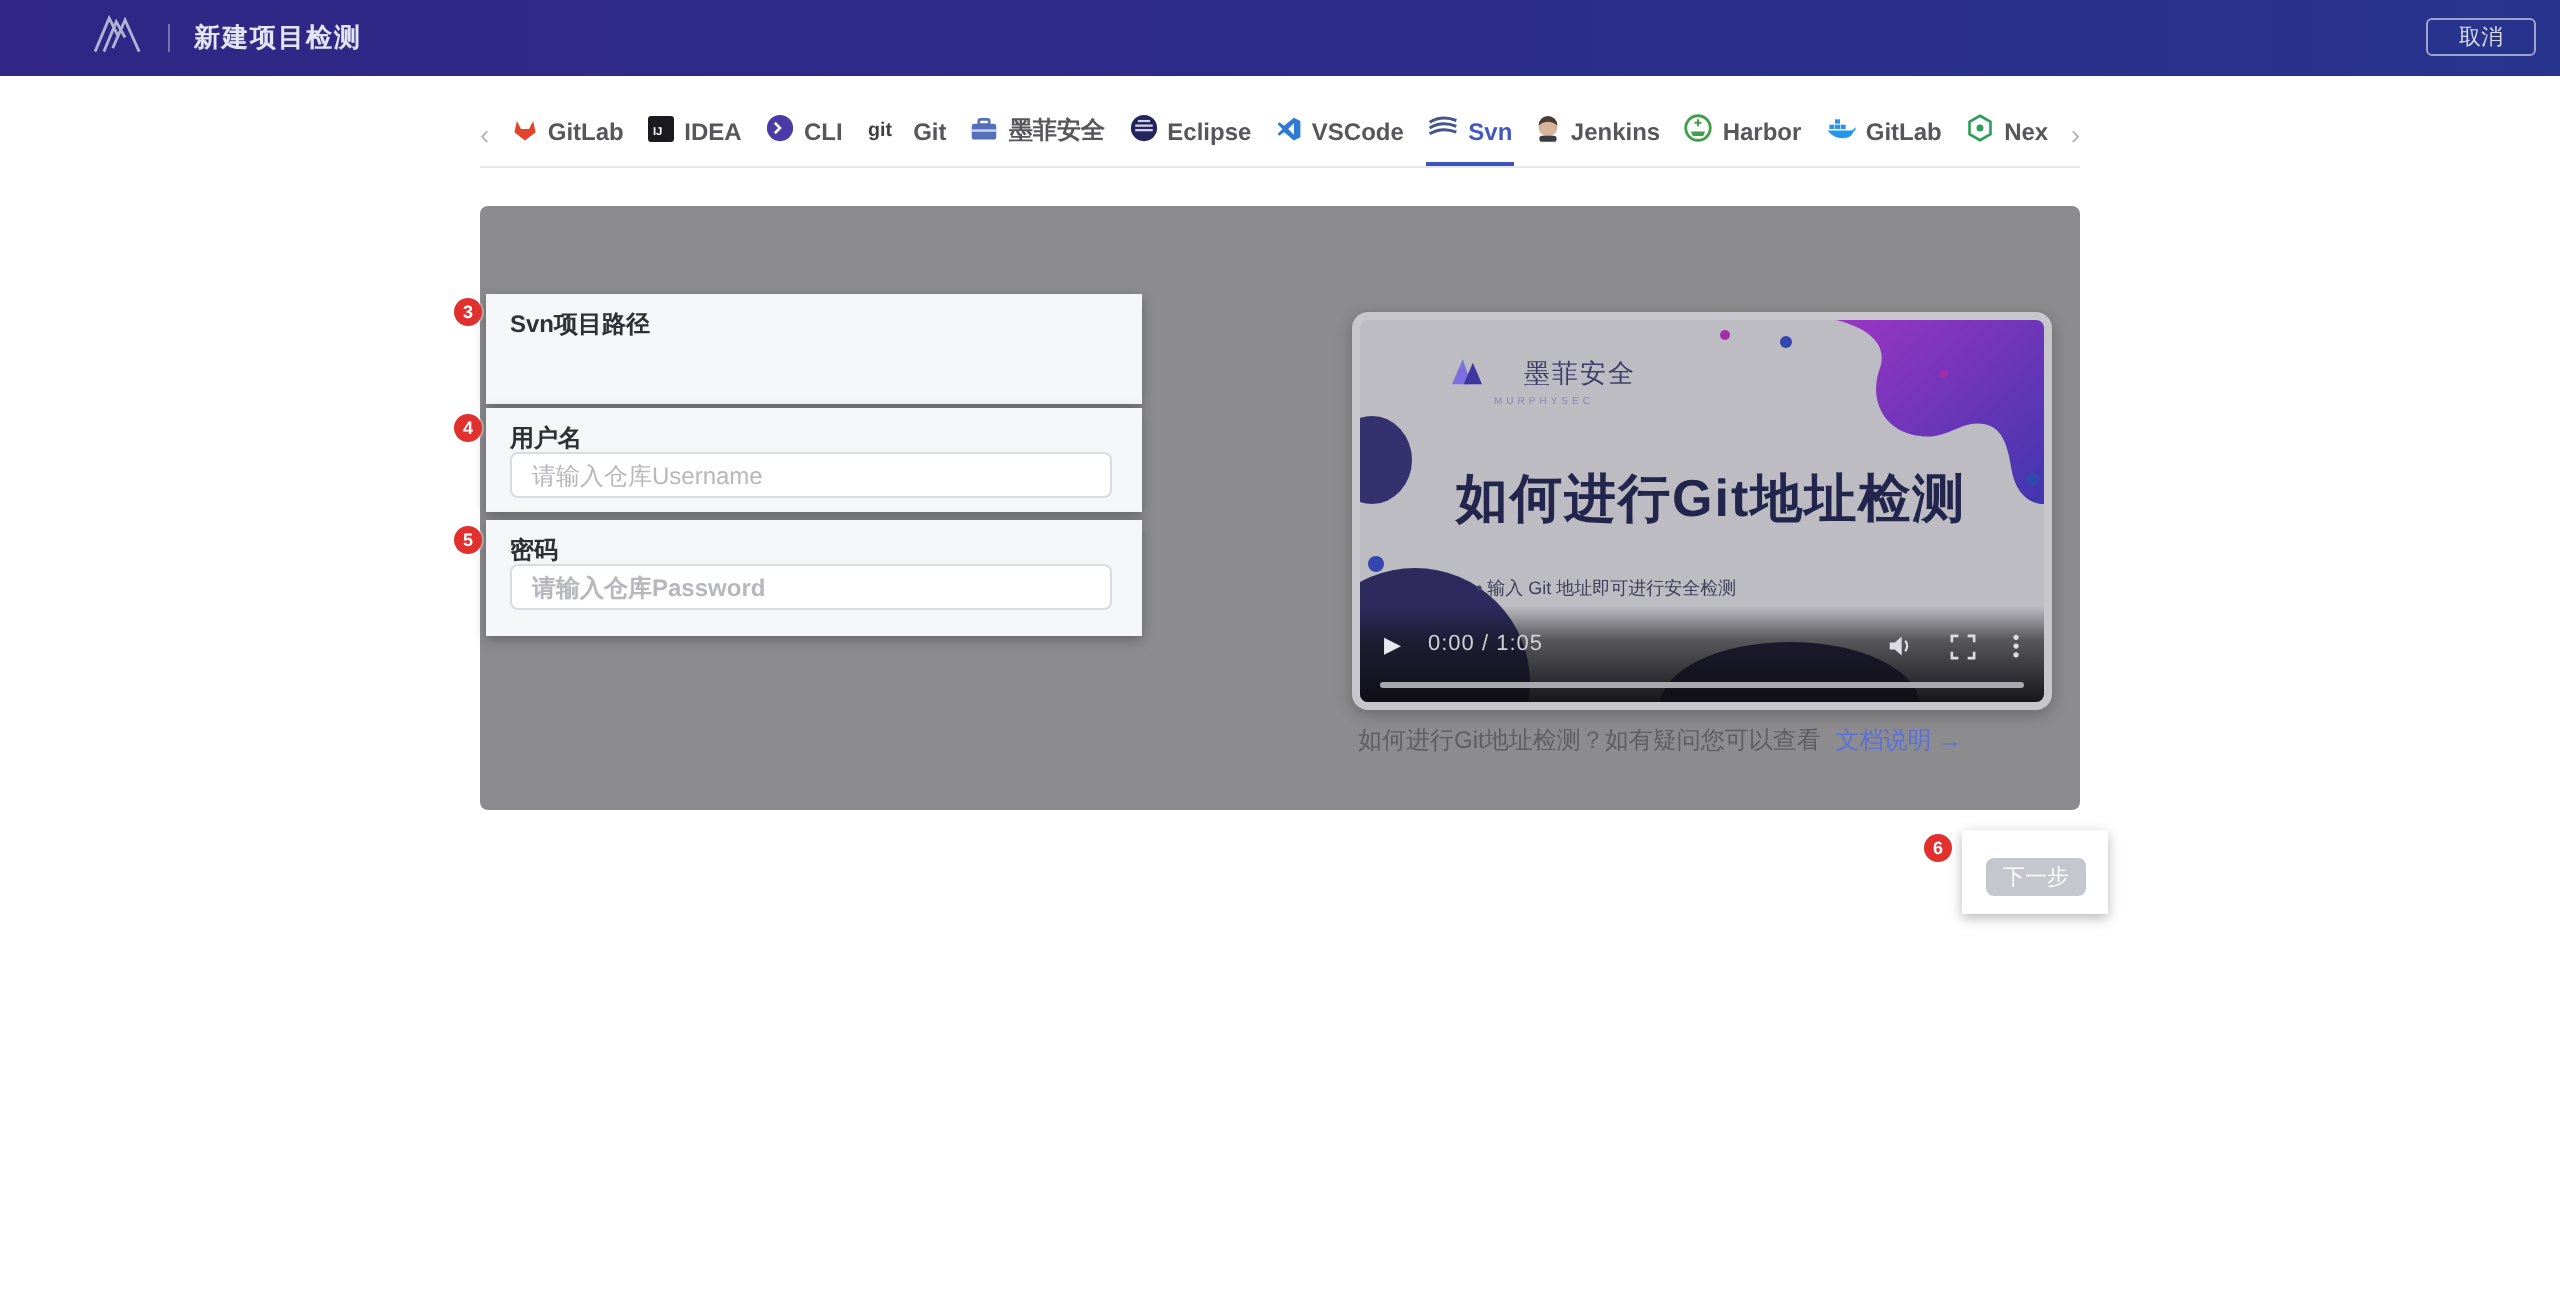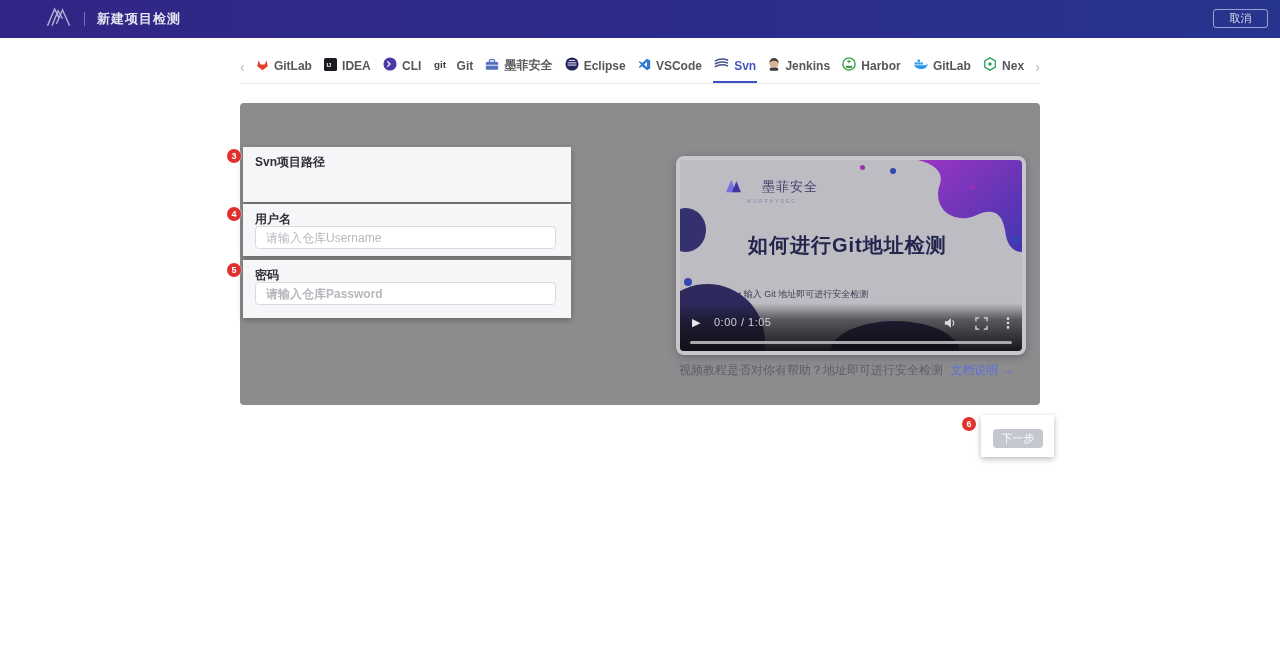--- a/index.html
+++ b/index.html
@@ -56,22 +56,22 @@
     background:#35306e; }
   .blob-bl { position:absolute; left:-30px; bottom:-48px; width:115px; height:115px; border-radius:50%;
     background:#2e2a5e; }
   .blob-bc { position:absolute; left:150px; bottom:-34px; width:130px; height:64px; border-radius:50%;
     background:#28244f; }
   .dot { position:absolute; border-radius:50%; }
   .brand-row { position:absolute; left:45px; top:18px; display:flex; align-items:flex-start; gap:4px; }
   .brand-col { display:flex; flex-direction:column; }
   .brand-name { font-size:13px; font-weight:normal; color:#3f3c6a; letter-spacing:1px;margin-left:16px; }
   .brand-sub { font-size:5px; color:#8a87a8; letter-spacing:2px; margin-top:2px; margin-left:1px; }
-  .video-title { position:absolute; left:48px; top:72px; width:290px; font-size:20px; font-weight:bold;
-    color:#23254d; letter-spacing:1px; white-space:nowrap;margin-left:20px; }
+  .video-title { position:absolute; left:48px; top:72px; width:290px; font-size:26px; font-weight:bold;
+    color:#23254d; letter-spacing:1px; white-space:nowrap; }
   .video-bullet { position:absolute; left:58px; top:128px; font-size:9px; color:#3f4058; }
   .controls { position:absolute; left:0; bottom:0; width:100%; height:48px;
     background:linear-gradient(180deg,rgba(20,20,24,0) 0%,rgba(20,20,24,.6) 35%,rgba(14,14,18,.95) 100%); }
   .play-btn { position:absolute; left:12px; top:13px; color:#e8e8ee; font-size:11px; cursor:pointer; }
   .time-text { position:absolute; left:34px; top:13px; font-size:11px; color:#cfcfd6; letter-spacing:.5px; }
   .ctl-right { position:absolute; right:12px; top:13px; display:flex; align-items:center; gap:18px; }
   .ctl-icon { cursor:pointer; display:flex; align-items:center; }
   .progress { position:absolute; left:10px; right:10px; bottom:7px; height:3px; border-radius:2px;
     background:#a8a8ae; cursor:pointer; }
 
@@ -280,21 +280,21 @@
                   <circle cx="2" cy="13" r="1.5"></circle>
                 </svg>
             </span>
           </span>
           <span class="progress"></span>
         </div>
       </div>
     </div>
 
     <div class="caption">
-      <span>视频教程是否对你有帮助？地址即可进行安全检测</span>
+      <span>如何进行Git地址检测？如有疑问您可以查看</span>
       <a class="doc-link" href="#">文档说明 →</a>
     </div>
   </div>
 
   <div class="next-box">
     <span class="badge" style="left:-19px;top:2px;">6</span>
     <button class="next-btn" disabled="">下一步</button>
   </div>
 
 </div>

